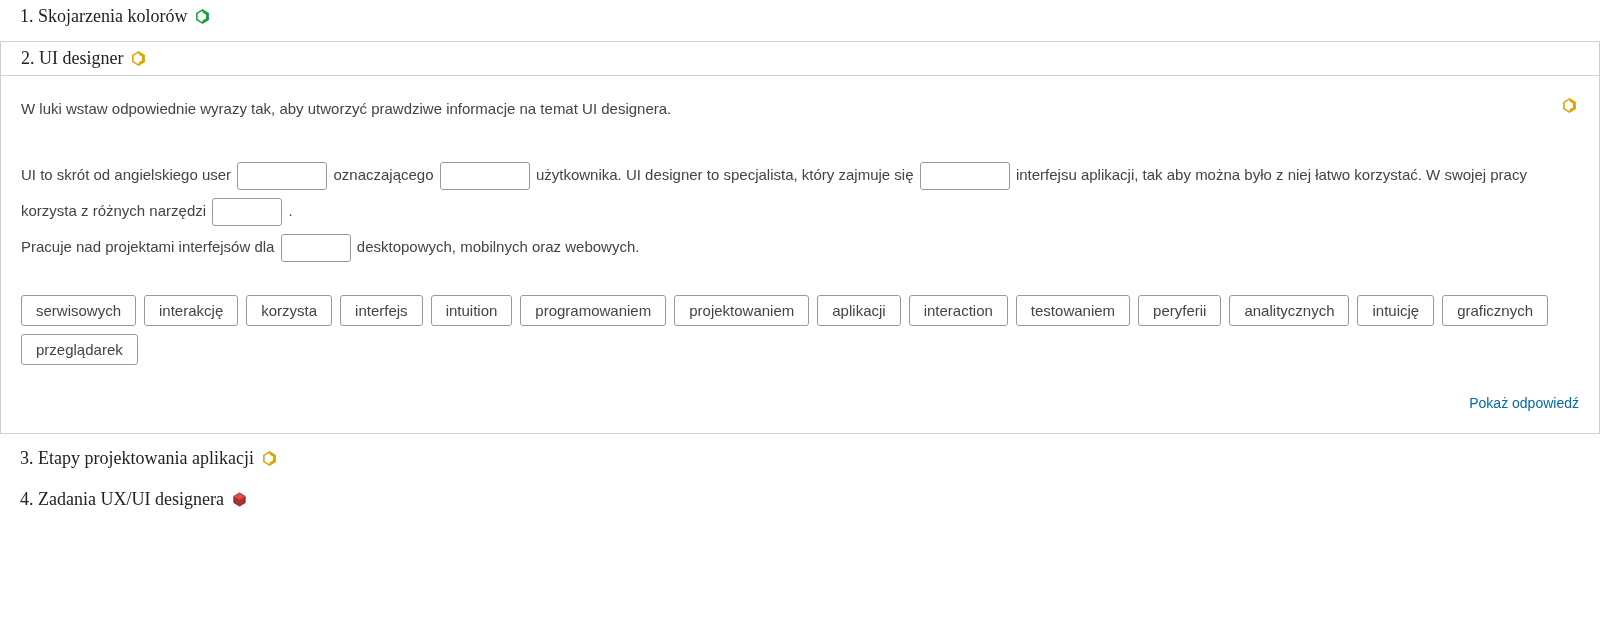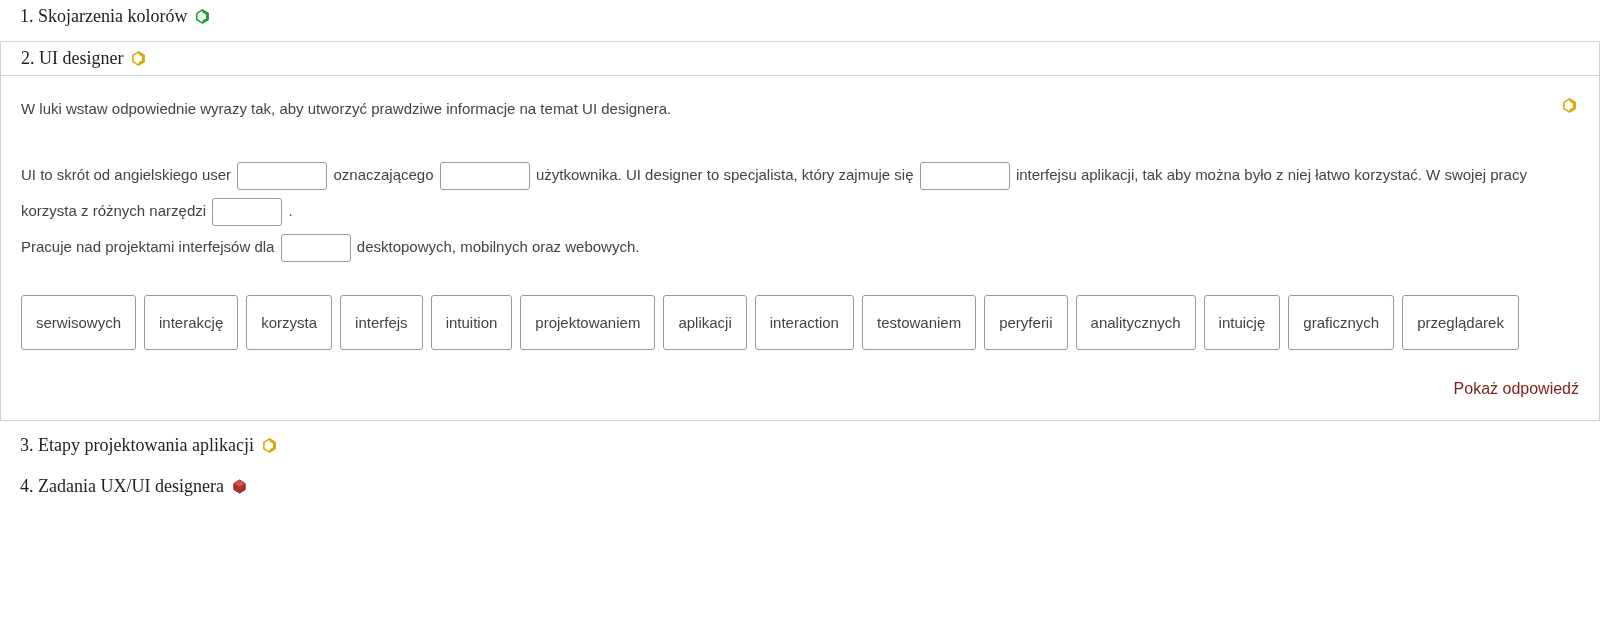--- a/index.html
+++ b/index.html
@@ -60,21 +60,21 @@
     flex-wrap: wrap;
     gap: 8px;
     margin-bottom: 30px;
   }
   .word-chip {
     font-family: Arial, Helvetica, sans-serif;
     font-size: 15px;
     color: #444;
     border: 1px solid #999;
     border-radius: 3px;
-    padding: 18px 14px;
+    padding: 6px 14px;
     background: #fff;
     cursor: grab;
   }
   .footer-row {
     display: flex;
     justify-content: flex-end;
     align-items: center;
     gap: 18px;
     margin-bottom: 6px;
   }
@@ -87,22 +87,22 @@
     font-family: Arial, Helvetica, sans-serif;
     font-size: 15px;
     color: #333;
     border: 1px solid #666;
     background: #fff;
     padding: 8px 40px;
     cursor: pointer;
   }
   .show-answer {
     font-family: Arial, Helvetica, sans-serif;
-    font-size: 16px;
-    color: #7f1d1d;
+    font-size: 14px;
+    color: #0369a1;
     text-align: right;
     cursor: pointer;
   }
   .show-answer-row {
     display: flex;
     justify-content: flex-end;
   }
   .difficulty-badge {
     width: 15px;
     height: 15px;
@@ -166,20 +166,21 @@
       <span class="blank" style="width:70px;"></span>
       <span> desktopowych, mobilnych oraz webowych.</span>
     </div>
 
     <div class="word-bank">
       <span class="word-chip">serwisowych</span>
       <span class="word-chip">interakcję</span>
       <span class="word-chip">korzysta</span>
       <span class="word-chip">interfejs</span>
       <span class="word-chip">intuition</span>
+      <span class="word-chip">programowaniem</span>
       <span class="word-chip">projektowaniem</span>
       <span class="word-chip">aplikacji</span>
       <span class="word-chip">interaction</span>
       <span class="word-chip">testowaniem</span>
       <span class="word-chip">peryferii</span>
       <span class="word-chip">analitycznych</span>
       <span class="word-chip">intuicję</span>
       <span class="word-chip">graficznych</span>
       <span class="word-chip">przeglądarek</span>
     </div>

